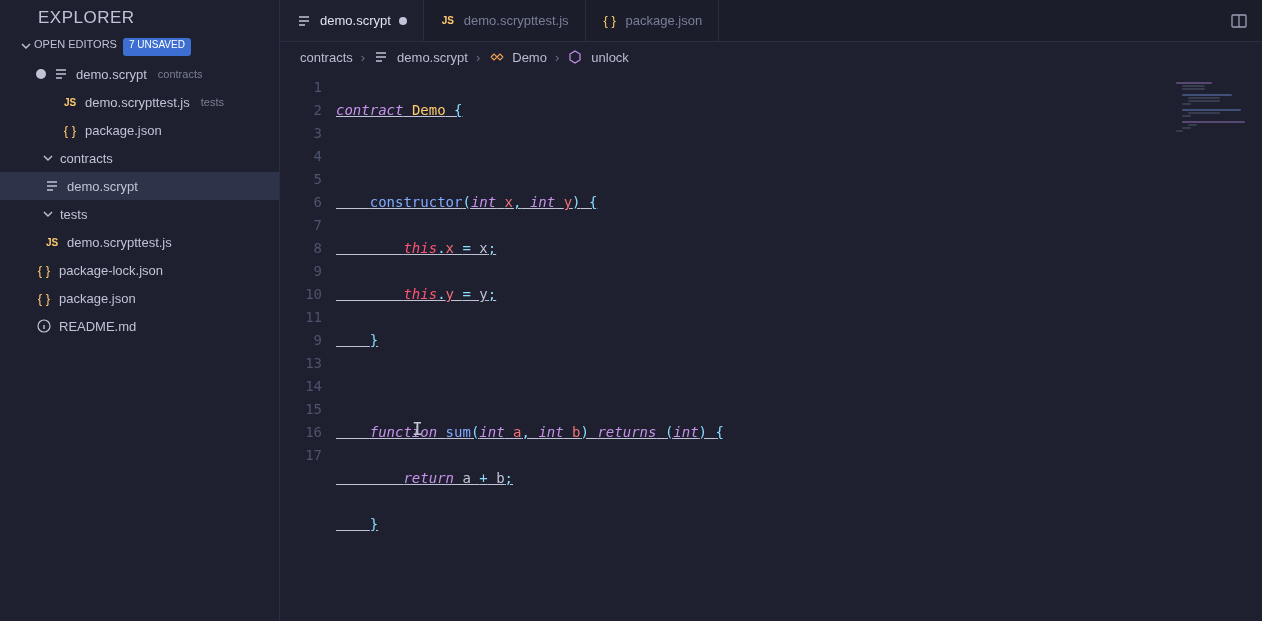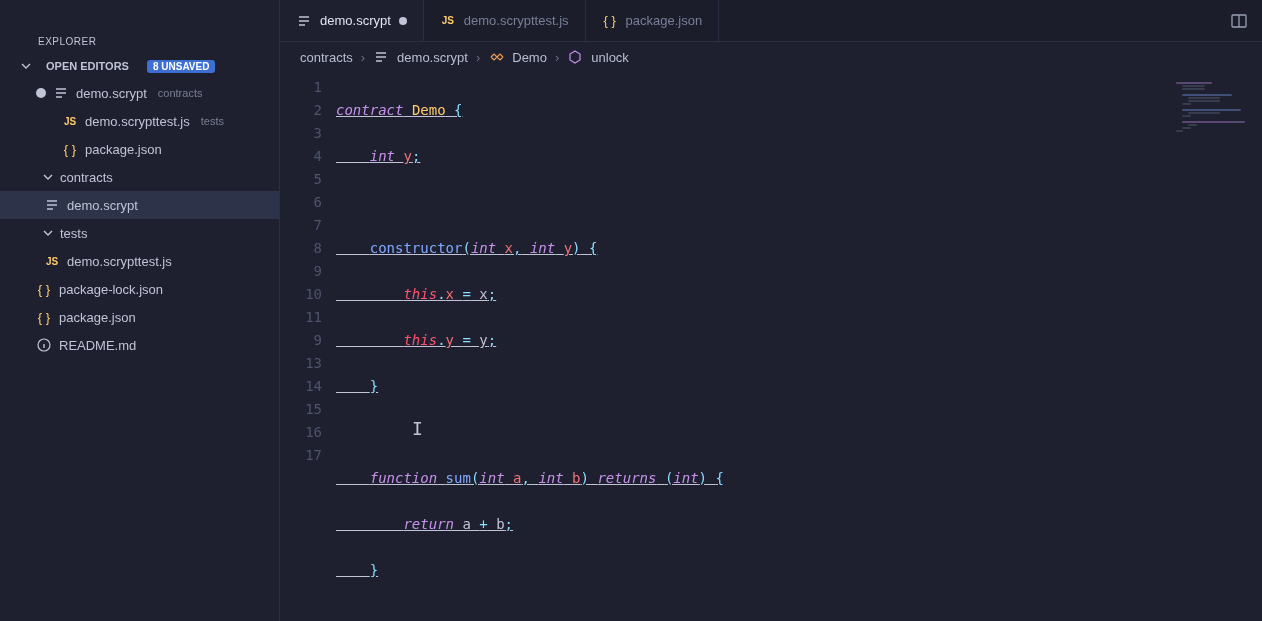--- a/index.html
+++ b/index.html
@@ -15,34 +15,32 @@
 }
 .sidebar {
   width: 280px;
   background: #1e2030;
   display: flex;
   flex-direction: column;
   border-right: 1px solid #2a2e42;
 }
 .sidebar-title {
   padding: 8px 16px 6px 38px;
-  font-size: 10px;
+  font-size: 17px;
   letter-spacing: 0.5px;
   color: #c0c4d6;
   text-transform: uppercase;
-  margin-top: 28px;
 }
 .section-header {
   display: flex;
-  align-items: center;
   padding: 4px 12px 4px 18px;
   font-size: 11px;
-  font-weight: 700;
+  font-weight: 400;
   color: #c0c4d6;
-  gap: 12px;
+  gap: 0;
   height: 26px;
 }
 .chevron {
   width: 16px;
   height: 16px;
   display:flex;
   align-items:center;
   justify-content:center;
 }
 .badge {
@@ -152,21 +150,21 @@
 <div class="sidebar">
   <div class="sidebar-title">EXPLORER</div>
 
   <div class="section-header">
     <span class="chevron">
         <svg viewBox="0 0 16 16">
           <path d="M4 6l4 4 4-4" stroke="#c0c4d6" stroke-width="1.4" fill="none"></path>
         </svg>
       </span>
     <span>OPEN EDITORS</span>
-    <span class="badge">8 UNSAVED</span>
+    <span class="badge">7 UNSAVED</span>
   </div>
 
   <div class="tree-item">
     <span class="dot"></span>
     <span class="icon">
         <svg viewBox="0 0 16 16">
           <path d="M3 4h10M3 8h10M3 12h6" stroke="#c0c4d6" stroke-width="1.3"></path>
         </svg>
       </span>
     <span class="lbl">demo.scrypt</span>
@@ -301,21 +299,20 @@
         <div>11</div>
         <div>9</div>
         <div>13</div>
         <div>14</div>
         <div>15</div>
         <div>16</div>
         <div>17</div>
       </div>
     <div class="code">
 <div class="line"><span class="kw">contract</span> <span class="name">Demo</span> <span class="pun">{</span></div>
-<div class="line">    <span class="type">int</span> <span class="ident">y</span><span class="pun">;</span></div>
 <div class="line"></div>
 <div class="line">    <span class="fname">constructor</span><span class="pun">(</span><span class="type">int</span> <span class="ident">x</span><span class="pun">,</span> <span class="type">int</span> <span class="ident">y</span><span class="pun">)</span> <span class="pun">{</span></div>
 <div class="line">        <span class="this">this</span><span class="pun">.</span><span class="ident">x</span> <span class="op">=</span> x<span class="pun">;</span></div>
 <div class="line">        <span class="this">this</span><span class="pun">.</span><span class="ident">y</span> <span class="op">=</span> y<span class="pun">;</span></div>
 <div class="line">    <span class="pun">}</span></div>
 <div class="line"></div>
 <div class="line">    <span class="kw">function</span> <span class="fname">sum</span><span class="pun">(</span><span class="type">int</span> <span class="ident">a</span><span class="pun">,</span> <span class="type">int</span> <span class="ident">b</span><span class="pun">)</span> <span class="kw">returns</span> <span class="pun">(</span><span class="type">int</span><span class="pun">)</span> <span class="pun">{</span></div>
 <div class="line">        <span class="kw">return</span> a <span class="op">+</span> b<span class="pun">;</span></div>
 <div class="line">    <span class="pun">}</span></div>
 

